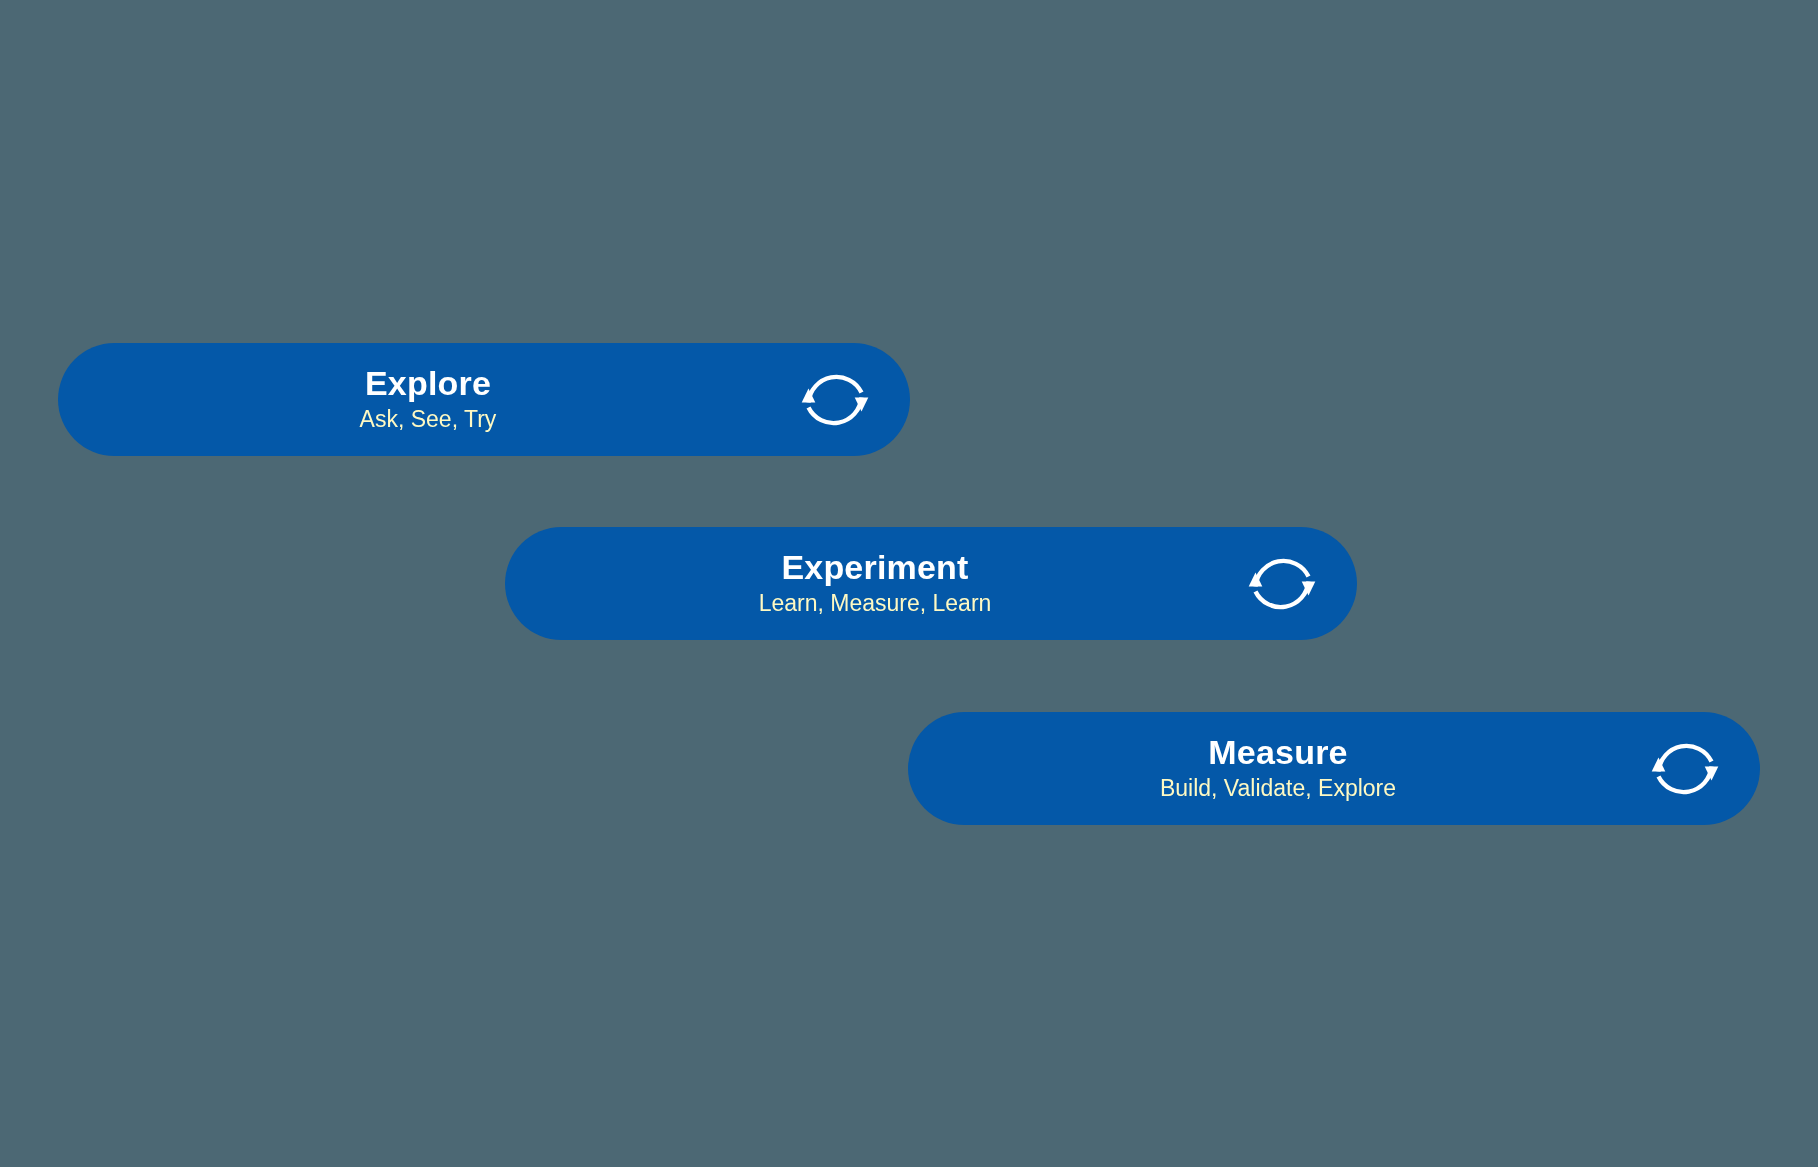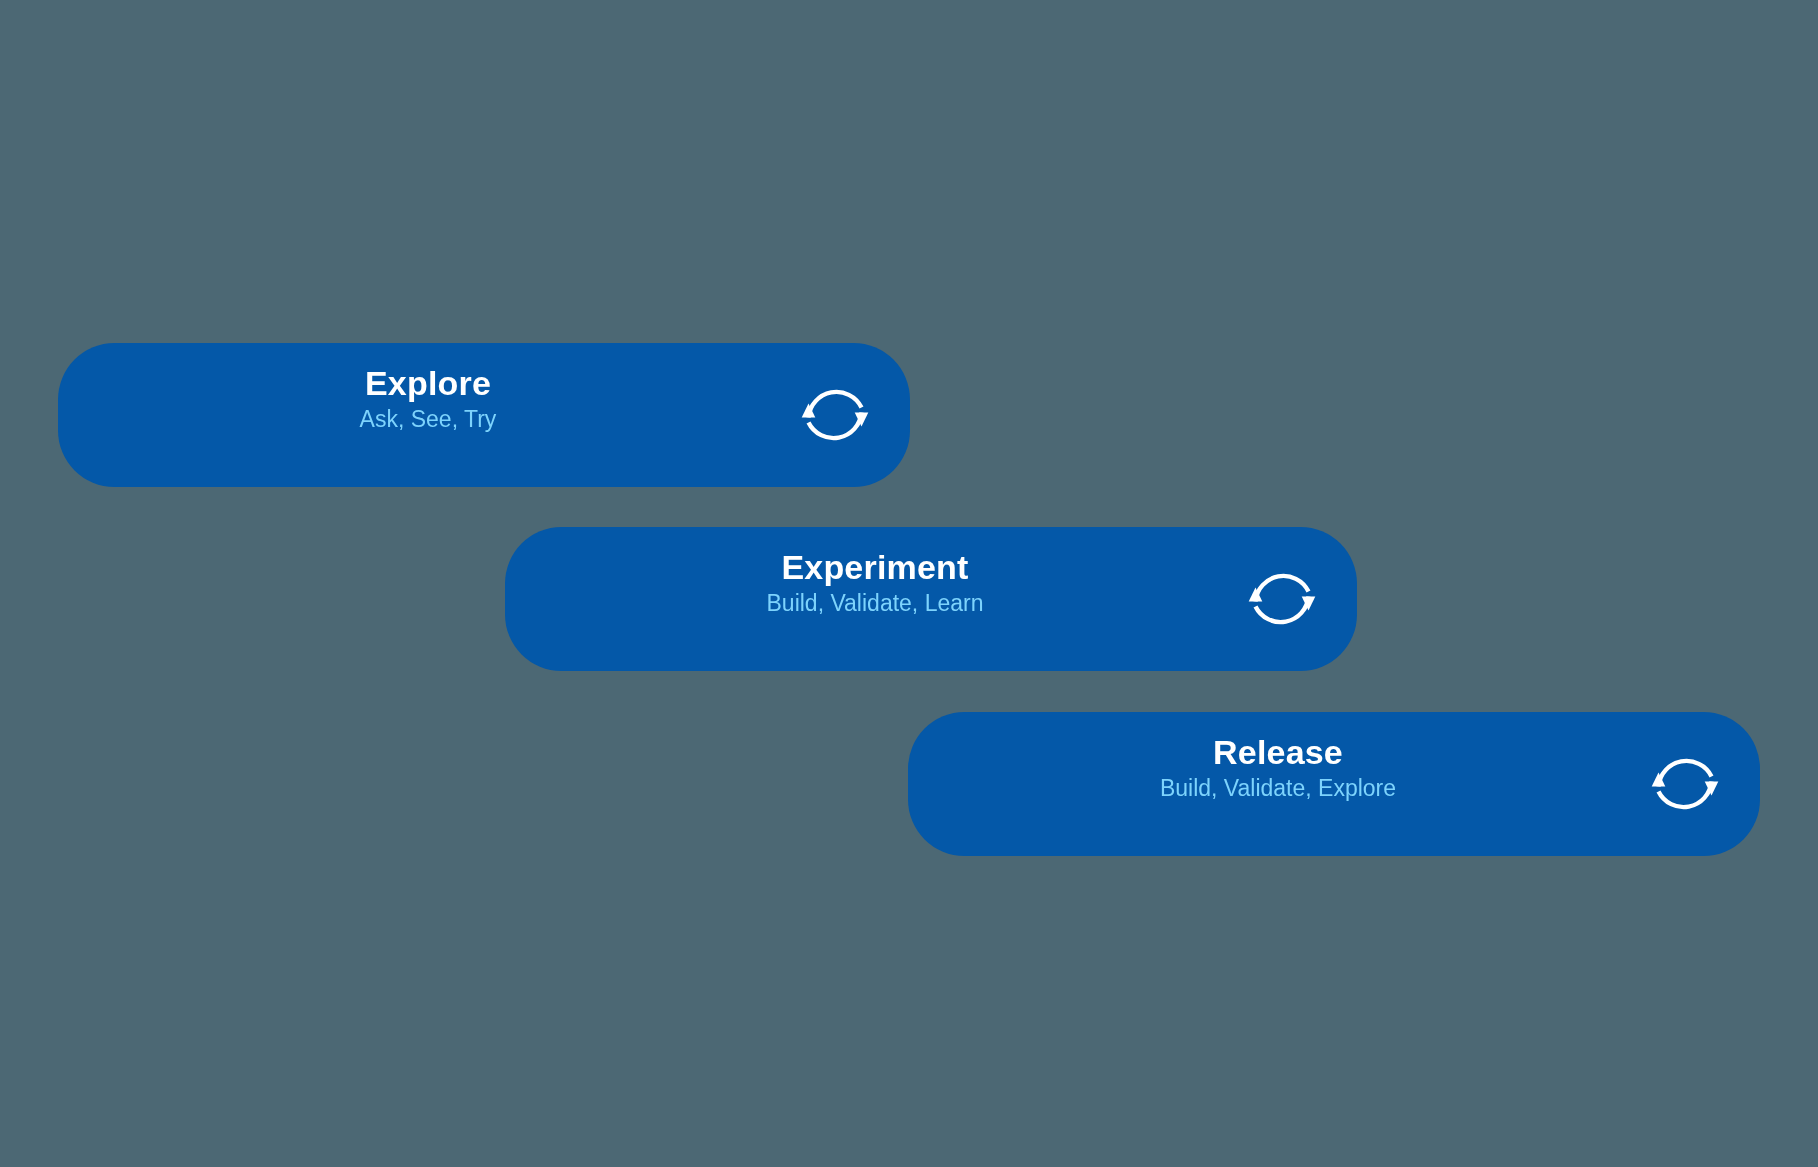--- a/index.html
+++ b/index.html
@@ -18,21 +18,21 @@
   #canvas {
     position: relative;
     width: 1818px;
     height: 1167px;
     background: #4c6874;
   }
 
   .stage-pill {
     position: absolute;
     box-sizing: border-box;
-    height: 144px;
+    height: 113px;
     width: 852px;
     background: #0458a8;
     border-radius: 56.5px;
     display: block;
   }
 
   .stage-pill.stage-1 { left: 58px;  top: 343px; }
   .stage-pill.stage-2 { left: 505px; top: 527px; }
   .stage-pill.stage-3 { left: 908px; top: 712px; }
 
@@ -54,21 +54,21 @@
   .stage-title {
     color: #ffffff;
     font-size: 34px;
     font-weight: bold;
     line-height: 1.05;
     letter-spacing: 0.2px;
     white-space: nowrap;
   }
 
   .stage-subtitle {
-    color: #7dd3fc;
+    color: #fef9c3;
     font-size: 23px;
     font-weight: normal;
     line-height: 1.15;
     white-space: nowrap;
   }
 
   .cycle-icon {
     position: absolute;
     right: 34px;
     top: 50%;
@@ -101,37 +101,37 @@
         </g>
         <polygon points="67.5,52.5 60.7,38.6 74.3,38.6" fill="#ffffff"></polygon>
         <polygon points="14.5,29.5 21.3,43.4 7.7,43.4" fill="#ffffff"></polygon>
       </svg>
     </span>
   </div>
 
   <div class="stage-pill stage-2">
     <div class="stage-text">
       <div class="stage-title">Experiment</div>
-      <div class="stage-subtitle">Build, Validate, Learn</div>
+      <div class="stage-subtitle">Learn, Measure, Learn</div>
     </div>
     <span class="cycle-icon">
       <svg viewBox="0 0 82 82" xmlns="http://www.w3.org/2000/svg">
         <g fill="none" stroke="#ffffff" stroke-width="4.4" stroke-linecap="butt">
           <path d="M 14.5 48.5 A 28 28 0 0 0 67.5 38.5"></path>
           <path d="M 67.5 33.5 A 28 28 0 0 0 14.5 43.5"></path>
         </g>
         <polygon points="67.5,52.5 60.7,38.6 74.3,38.6" fill="#ffffff"></polygon>
         <polygon points="14.5,29.5 21.3,43.4 7.7,43.4" fill="#ffffff"></polygon>
       </svg>
     </span>
   </div>
 
   <div class="stage-pill stage-3">
     <div class="stage-text">
-      <div class="stage-title">Release</div>
+      <div class="stage-title">Measure</div>
       <div class="stage-subtitle">Build, Validate, Explore</div>
     </div>
     <span class="cycle-icon">
       <svg viewBox="0 0 82 82" xmlns="http://www.w3.org/2000/svg">
         <g fill="none" stroke="#ffffff" stroke-width="4.4" stroke-linecap="butt">
           <path d="M 14.5 48.5 A 28 28 0 0 0 67.5 38.5"></path>
           <path d="M 67.5 33.5 A 28 28 0 0 0 14.5 43.5"></path>
         </g>
         <polygon points="67.5,52.5 60.7,38.6 74.3,38.6" fill="#ffffff"></polygon>
         <polygon points="14.5,29.5 21.3,43.4 7.7,43.4" fill="#ffffff"></polygon>

